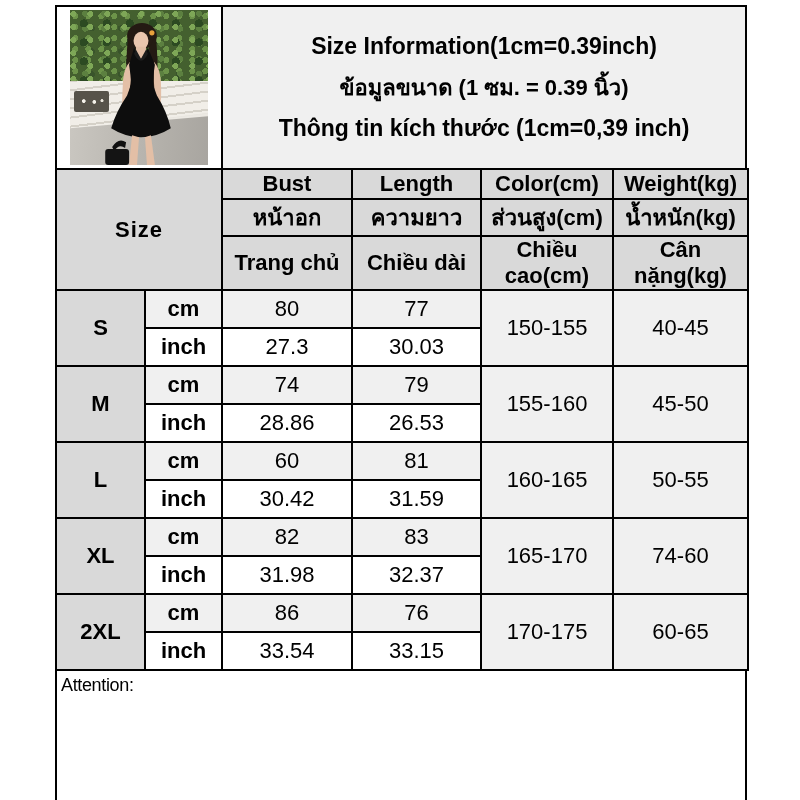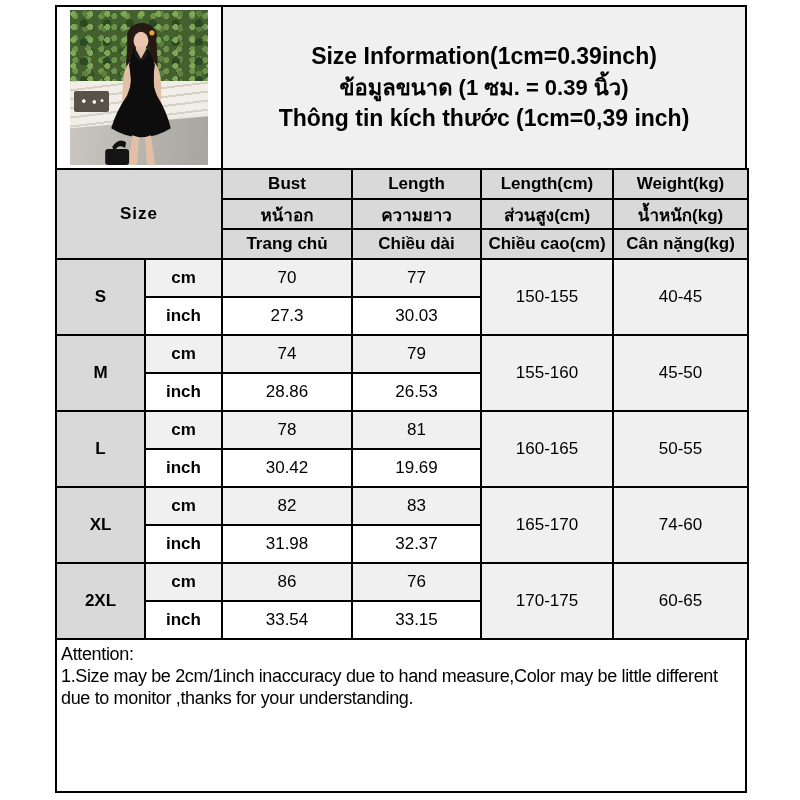--- a/index.html
+++ b/index.html
@@ -31,28 +31,28 @@
     transform:rotate(-5deg); }
   .plaque { position:absolute; left:3%; top:52%; width:25%; height:14%;
     background:#57534a; border-radius:2px;
     background-image:
       radial-gradient(circle at 28% 48%, #f5f2ea 1.5px, rgba(0,0,0,0) 2.2px),
       radial-gradient(circle at 58% 52%, #f5f2ea 1.5px, rgba(0,0,0,0) 2.2px),
       radial-gradient(circle at 80% 46%, #e8e4da 1.2px, rgba(0,0,0,0) 1.9px); }
   .figure-svg { position:absolute; inset:0; width:100%; height:100%; }
 
   .title-cell { flex:1; display:flex; flex-direction:column; justify-content:center;
-                align-items:center; background:#f0f0f0; gap:6px; }
+                align-items:center; background:#f0f0f0; gap:16px; }
   .title-line { font-weight:bold; font-size:23px; line-height:25px; white-space:nowrap; }
   .title-line.th { font-size:22px; }
 
   
   table.size-table { width:692px; margin-top:-2px; border-collapse:collapse; table-layout:fixed; }
   table.size-table td { border:2px solid #000; text-align:center; vertical-align:middle;
-                        font-size:17px; overflow:hidden; }
+                        font-size:22px; overflow:hidden; }
   tr.hdr-row { height:30px; }
   tr.data-row { height:38px; }
   td.hdr { background:#d9d9d9; font-weight:bold; }
   td.size-big { background:#d9d9d9; font-weight:bold; font-size:40px; letter-spacing:1px;margin-left:28px; }
   td.size-label { background:#d9d9d9; font-weight:bold; font-size:19px; }
   td.unit { font-weight:bold; }
   td.lg { background:#f0f0f0; }
   td.wh { background:#ffffff;margin-left:22px; }
 
   
@@ -113,41 +113,41 @@
           <col style="width:130px">
         <col style="width:129px">
           <col style="width:132px">
           <col style="width:135px">
       </colgroup>
       <tbody>
         <tr class="hdr-row">
           <td class="size-big" colspan="2" rowspan="3">Size</td>
           <td class="hdr">Bust</td>
           <td class="hdr">Length</td>
-          <td class="hdr">Length(cm)</td>
+          <td class="hdr">Color(cm)</td>
           <td class="hdr">Weight(kg)</td>
         </tr>
         <tr class="hdr-row">
           <td class="hdr">หน้าอก</td>
           <td class="hdr">ความยาว</td>
           <td class="hdr">ส่วนสูง(cm)</td>
           <td class="hdr">น้ำหนัก(kg)</td>
         </tr>
         <tr class="hdr-row">
           <td class="hdr">Trang chủ</td>
           <td class="hdr">Chiều dài</td>
           <td class="hdr">Chiều cao(cm)</td>
           <td class="hdr">Cân nặng(kg)</td>
         </tr>
       </tbody>
       <tbody id="size-rows">
           <tr class="data-row">
             <td class="size-label" rowspan="2">S</td>
             <td class="unit lg">cm</td>
-            <td class="lg">70</td>
+            <td class="lg">80</td>
             <td class="lg">77</td>
             <td class="lg" rowspan="2">150-155</td>
             <td class="lg" rowspan="2">40-45</td>
           </tr>
           <tr class="data-row">
             <td class="unit wh">inch</td>
             <td class="wh">27.3</td>
             <td class="wh">30.03</td>
           </tr>
           <tr class="data-row">
@@ -159,29 +159,29 @@
             <td class="lg" rowspan="2">45-50</td>
           </tr>
           <tr class="data-row">
             <td class="unit wh">inch</td>
             <td class="wh">28.86</td>
             <td class="wh">26.53</td>
           </tr>
           <tr class="data-row">
             <td class="size-label" rowspan="2">L</td>
             <td class="unit lg">cm</td>
-            <td class="lg">78</td>
+            <td class="lg">60</td>
             <td class="lg">81</td>
             <td class="lg" rowspan="2">160-165</td>
             <td class="lg" rowspan="2">50-55</td>
           </tr>
           <tr class="data-row">
             <td class="unit wh">inch</td>
             <td class="wh">30.42</td>
-            <td class="wh">19.69</td>
+            <td class="wh">31.59</td>
           </tr>
           <tr class="data-row">
             <td class="size-label" rowspan="2">XL</td>
             <td class="unit lg">cm</td>
             <td class="lg">82</td>
             <td class="lg">83</td>
             <td class="lg" rowspan="2">165-170</td>
             <td class="lg" rowspan="2">74-60</td>
           </tr>
           <tr class="data-row">
@@ -200,17 +200,16 @@
           <tr class="data-row">
             <td class="unit wh">inch</td>
             <td class="wh">33.54</td>
             <td class="wh">33.15</td>
           </tr>
         </tbody>
     </table>
 
     <div class="attention-box">
       <div>Attention:</div>
-      <div>1.Size may be 2cm/1inch inaccuracy due to hand measure,Color may be little different due to monitor ,thanks for your understanding.</div>
     </div>
 
   </div>
 </div>
 
 </body></html>

